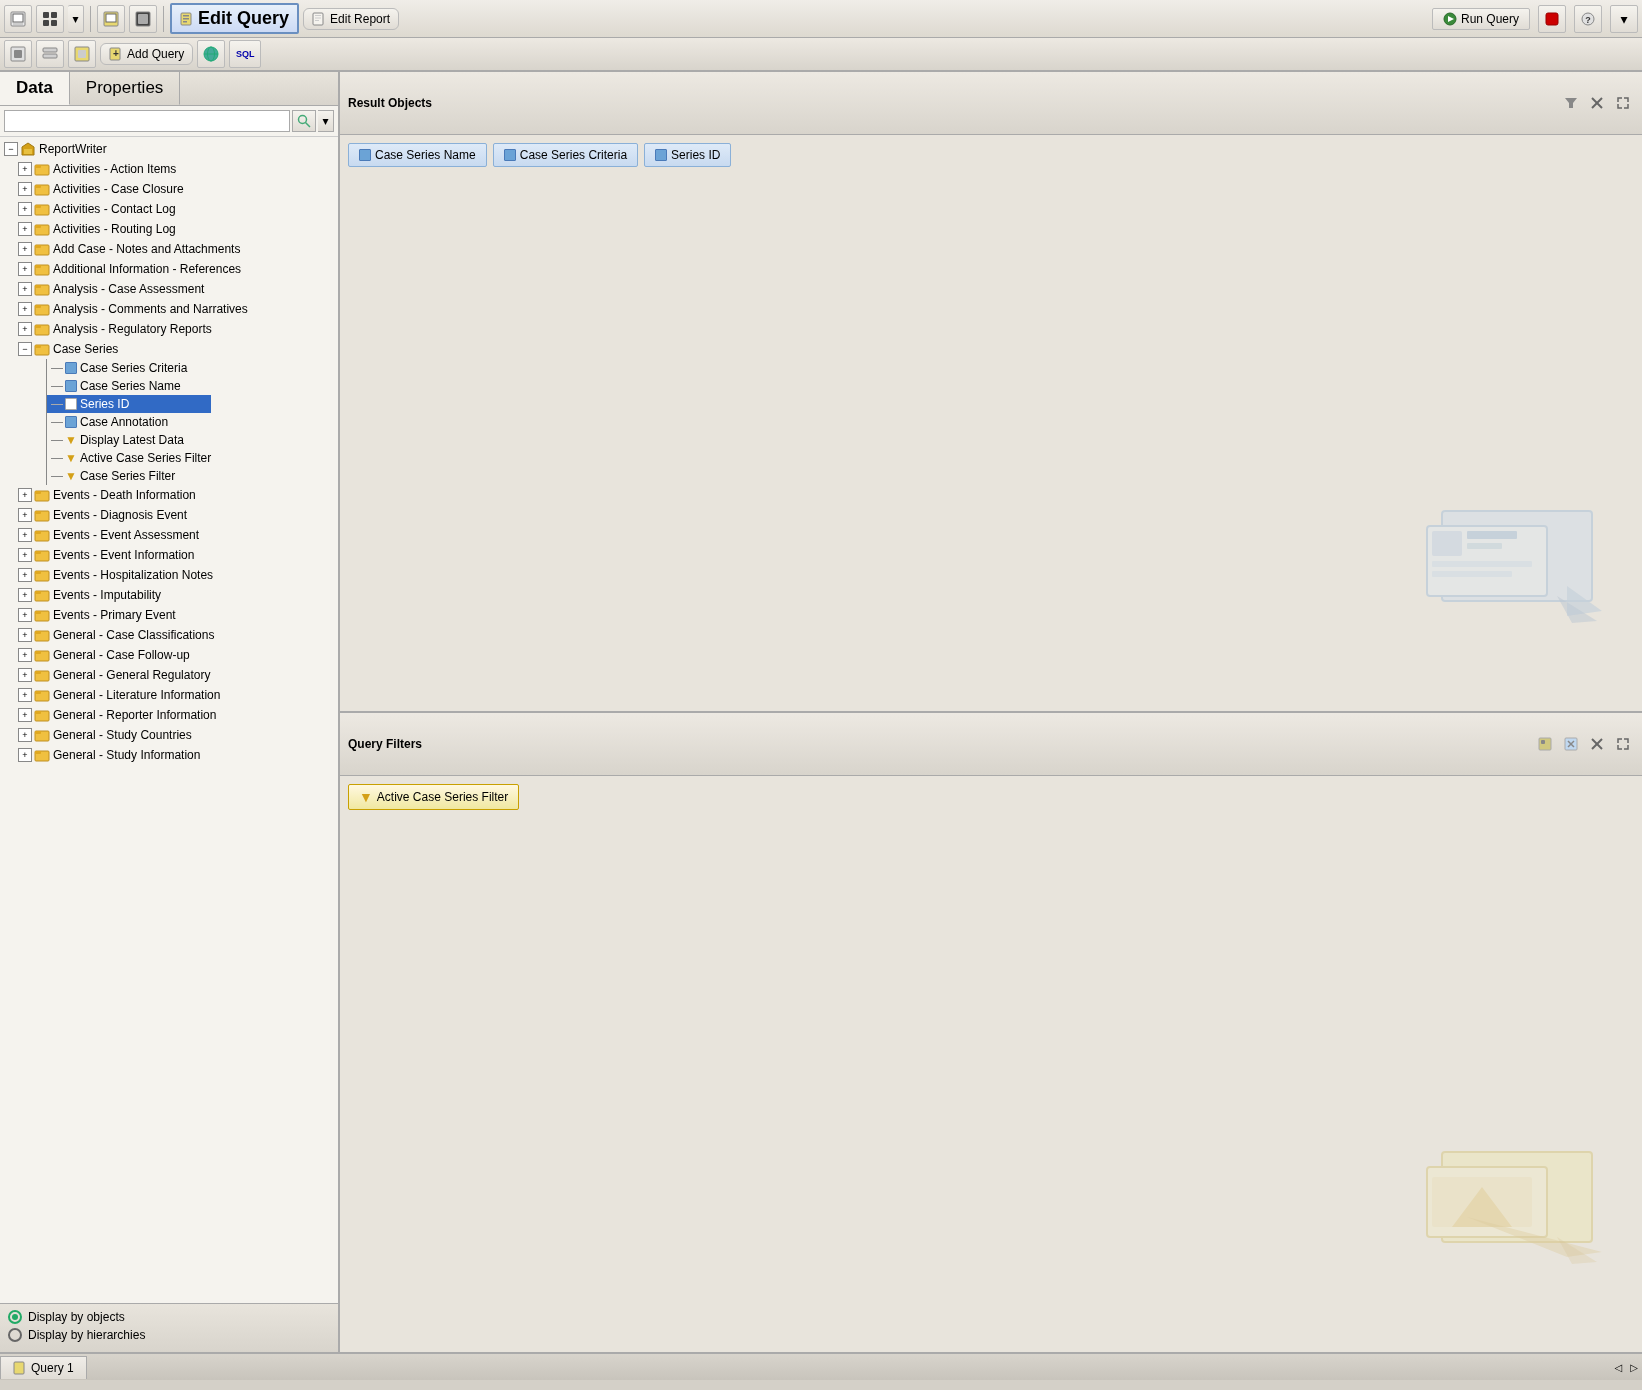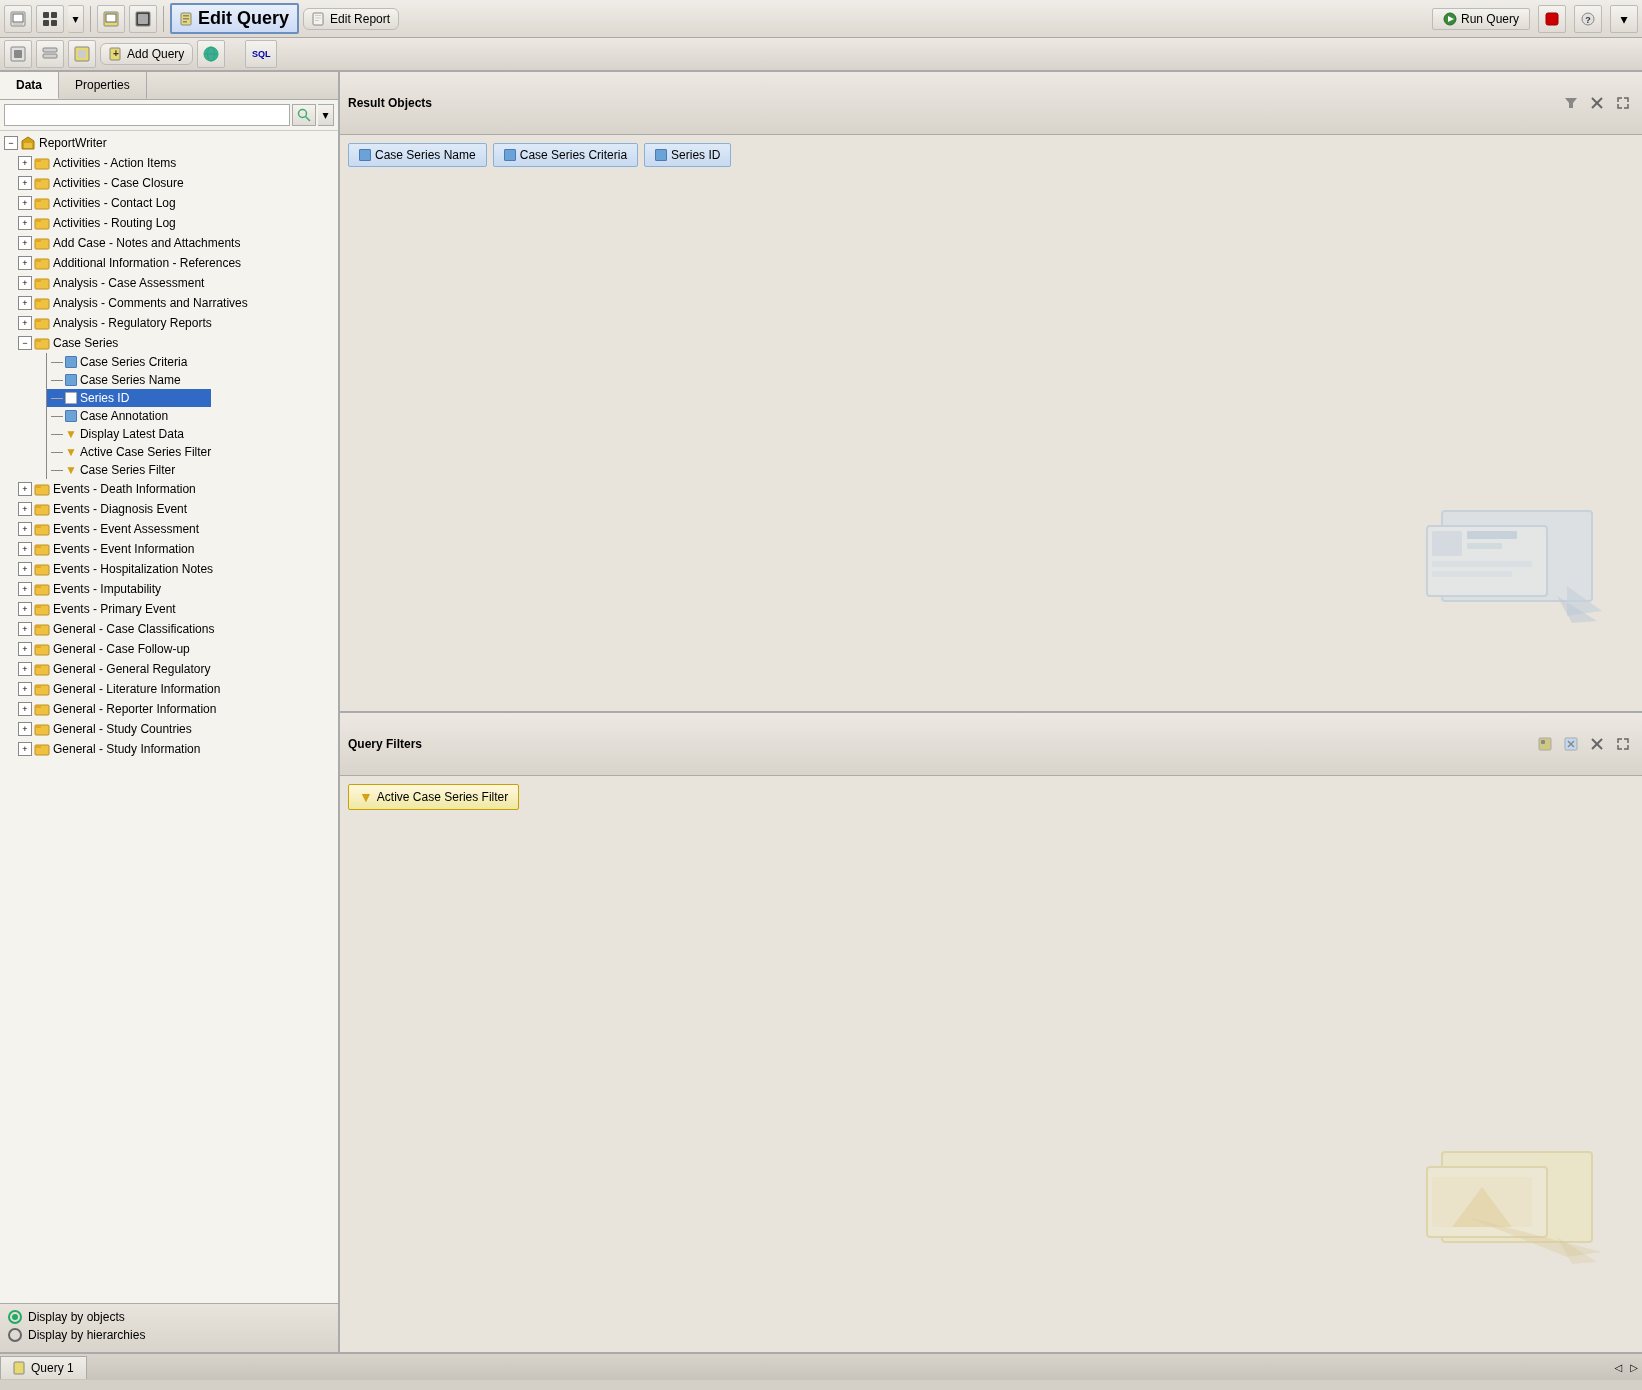--- a/index.html
+++ b/index.html
@@ -46,21 +46,21 @@
     
     .left-panel {
       width: 340px; min-width: 340px; display: flex; flex-direction: column;
       border-right: 2px solid #aaa; background: #f5f3ee;
     }
     .tab-bar {
       display: flex; border-bottom: 1px solid #aaa;
       background: linear-gradient(to bottom, #e8e4dc, #d8d4cc);
     }
     .tab {
-      padding: 6px 16px; cursor: pointer; font-size: 12px;
+      padding: 6px 16px; cursor: pointer; font-size: 17px;
       border-right: 1px solid #aaa; border-bottom: 1px solid transparent;
     }
     .tab.active {
       background: #f5f3ee; border-bottom: 1px solid #f5f3ee;
       font-weight: bold;
     }
     .search-bar {
       display: flex; align-items: center; padding: 4px; gap: 2px;
       border-bottom: 1px solid #ccc; background: #f5f3ee;
     }
@@ -300,21 +300,21 @@
       </svg>
     <span>Add Query</span>
   </div>
   <div class="toolbar-icon-btn">
     <svg width="16" height="16" viewBox="0 0 16 16">
         <circle cx="8" cy="8" r="7" fill="#4a9" stroke="#2a7"></circle>
         <ellipse cx="8" cy="8" rx="3.5" ry="7" fill="none" stroke="#2a7"></ellipse>
         <line x1="1" y1="8" x2="15" y2="8" stroke="#2a7"></line>
       </svg>
   </div>
-  <div class="toolbar-icon-btn" style="font-size:9px; font-weight:bold; width:32px; color:#00a;margin-left:16px;">SQL</div>
+  <div class="toolbar-icon-btn" style="font-size:9px; font-weight:bold; width:32px; color:#00a;">SQL</div>
 </div>
 
 <div class="main-area">
 
   <div class="left-panel">
 
     <div class="tab-bar">
       <div class="tab active">Data</div>
       <div class="tab">Properties</div>
     </div>

